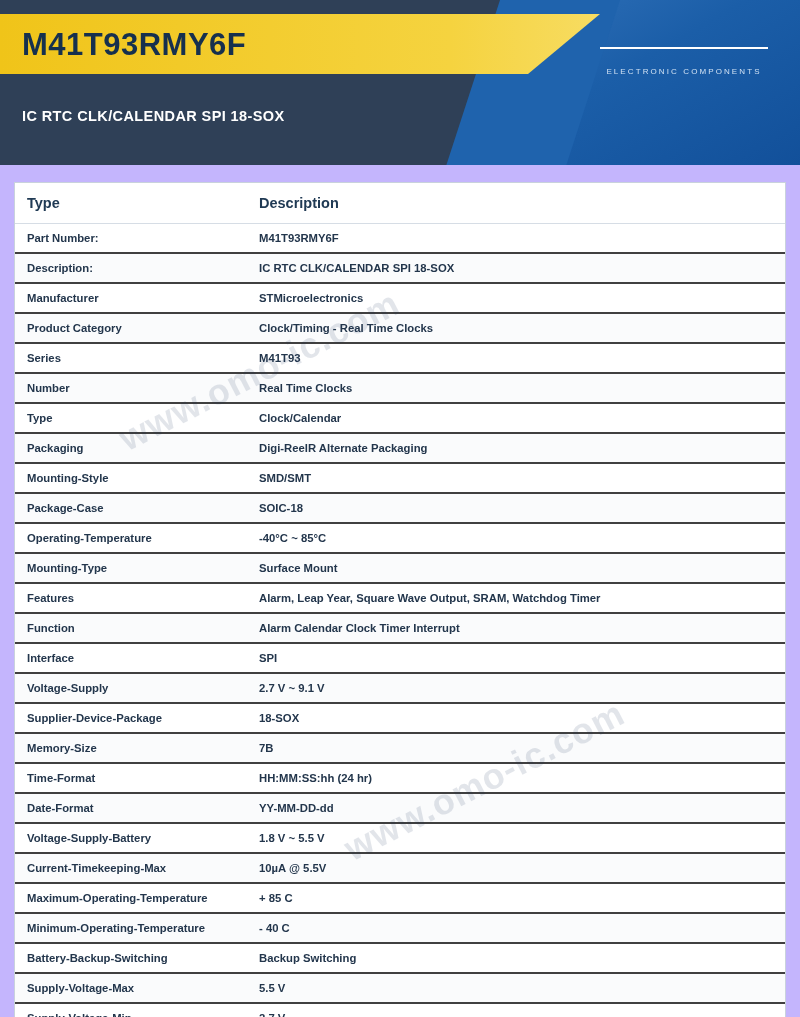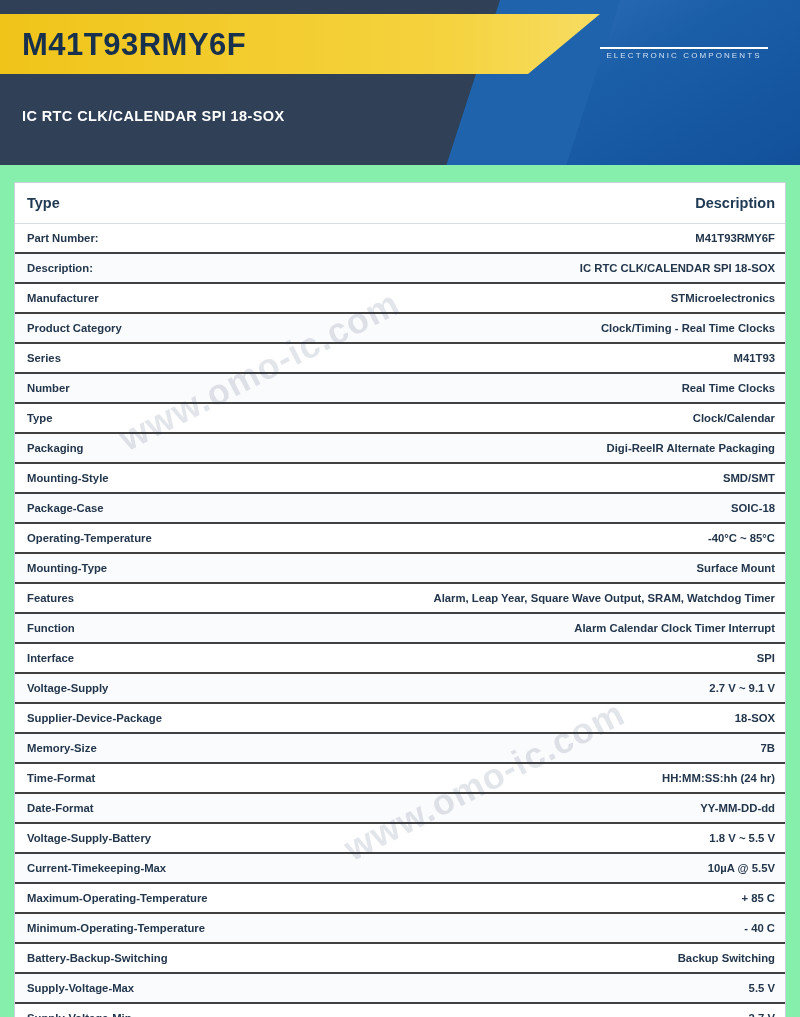--- a/index.html
+++ b/index.html
@@ -7,21 +7,21 @@
     width: 800px;
     height: 1017px;
     background: #2e3f55;
     font-family: "Liberation Sans", sans-serif;
     overflow: hidden;
   }
   .page {
     position: relative;
     width: 800px;
     height: 1017px;
-    background: #86efac;
+    background: #c4b5fd;
     overflow: hidden;
   }
 
   
   .header {
     position: relative;
     width: 800px;
     height: 165px;
     background: #2f4057;
     overflow: hidden;
@@ -83,21 +83,21 @@
     font-weight: bold;
     color: #ffffff;
     letter-spacing: -1px;
     line-height: 52px;
     font-family: "Liberation Sans", sans-serif;
   }
   .logo-sub {
     font-size: 8px;
     color: #cfe0f3;
     letter-spacing: 2.1px;
-    margin-top: 2px;
+    margin-top: 18px;
   }
   .logo-underline {
     width: 168px;
     height: 2px;
     background: #ffffff;
     margin: 5px auto 0 auto;
   }
 
   
   .card {
@@ -128,21 +128,21 @@
     color: #23364c;
     padding: 8px 10px 8px 12px;
     border-bottom: 2px solid #404040;
     vertical-align: middle;
     white-space: nowrap;
     overflow: hidden;
     text-overflow: ellipsis;
   }
   tr:last-child td { border-bottom: none; }
   .col-type { width: 232px; }
-  .col-desc { width: auto; text-align: right; }
+  .col-desc { width: auto; }
   tbody tr:nth-child(even) { background: #fafbfc; }
 
   
   .wm {
     position: absolute;
     font-size: 36px;
     font-weight: bold;
     color: rgba(30, 55, 90, 0.13);
     letter-spacing: 1px;
     transform: rotate(-27deg);

